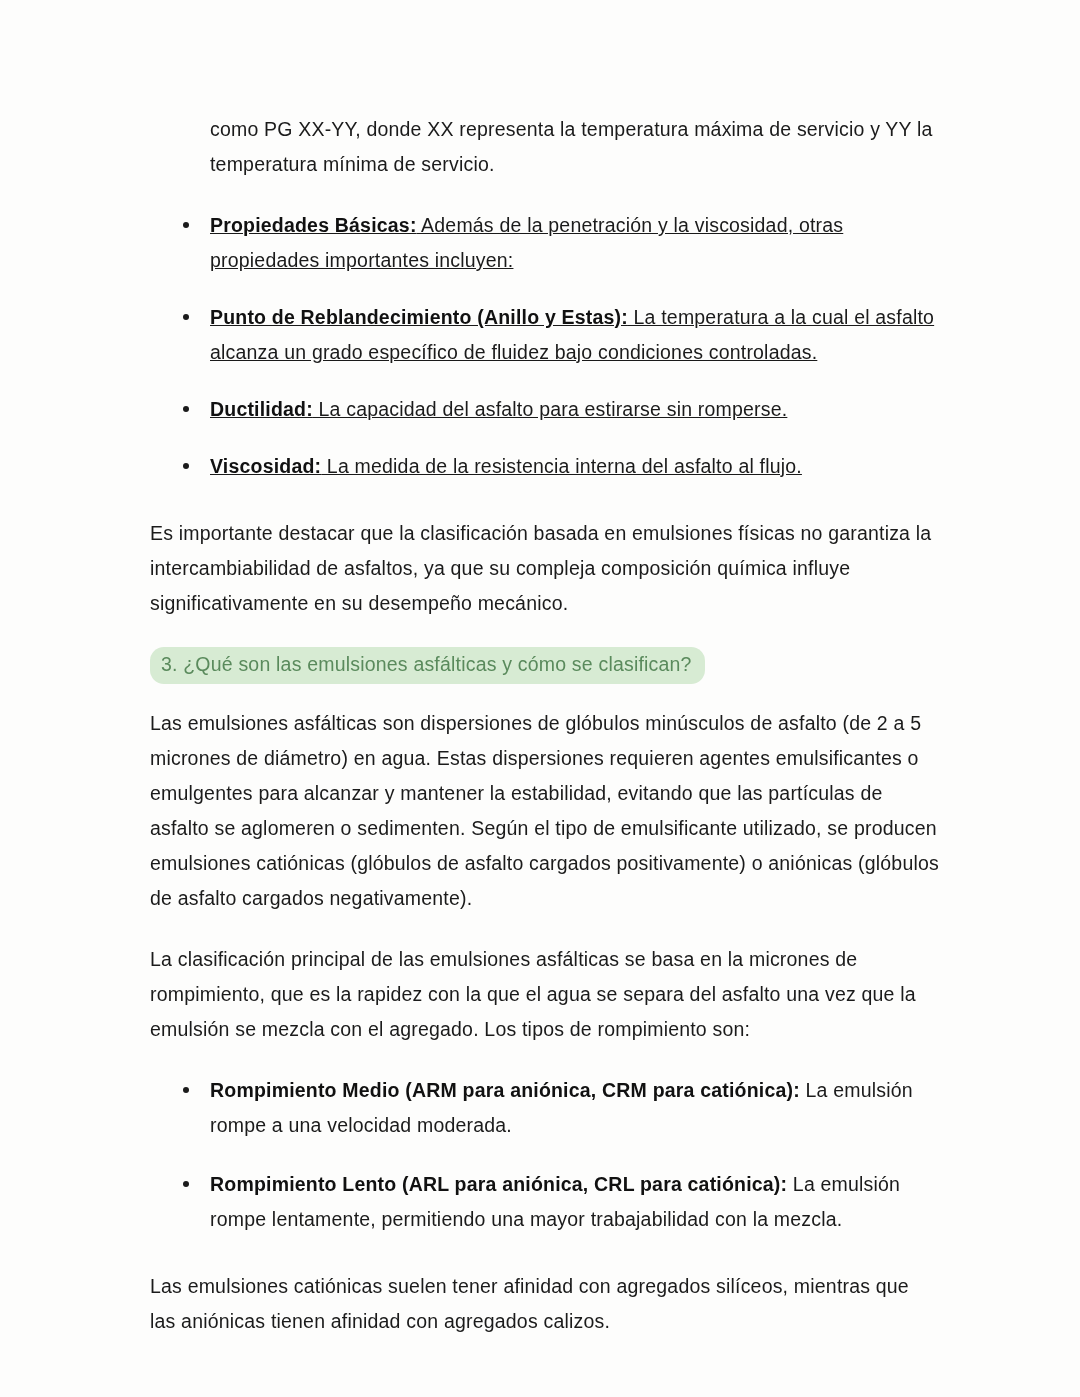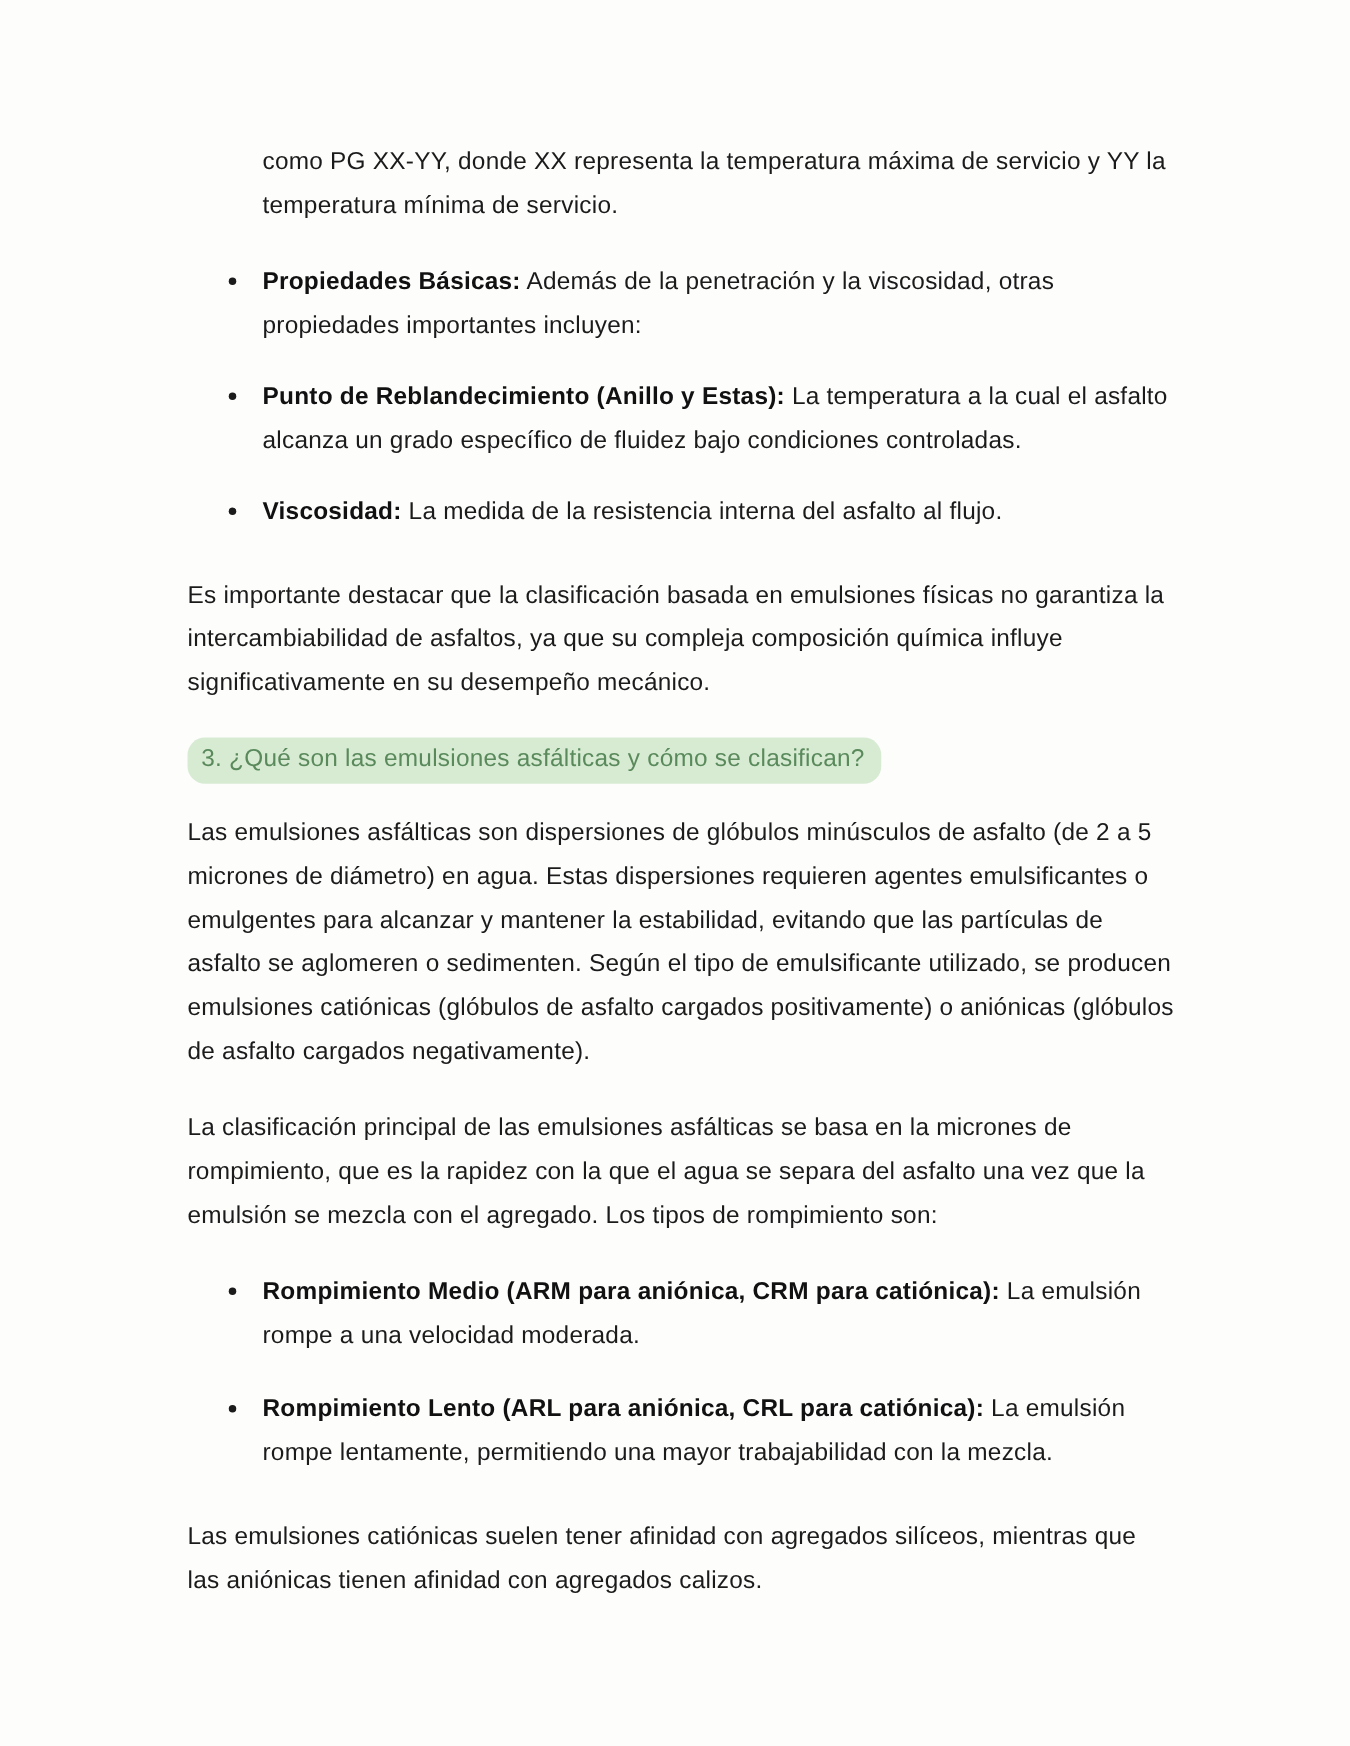--- a/index.html
+++ b/index.html
@@ -74,20 +74,21 @@
   }
 
   .lead {
     font-weight: bold;
     color: #111111;
   }
 
   
   ul.bullets.first-list {
     margin-top: 4px;
+    text-decoration: underline;
   }
 
   ul.bullets.second-list li {
     margin-bottom: 24px;
   }
 
   
   .qheading-wrap {
     margin: 4px 0 22px 0;
   }
@@ -116,20 +117,23 @@
     <p class="para cont-indent">como PG XX-YY, donde XX representa la temperatura máxima de servicio y YY la temperatura mínima de servicio.</p>
 
     <ul class="bullets first-list">
       <li>
         <span class="dot"></span><span class="lead">Propiedades Básicas:</span><span> Además de la penetración y la viscosidad, otras propiedades importantes incluyen:</span>
       </li>
       <li>
         <span class="dot"></span><span class="lead">Punto de Reblandecimiento (Anillo y Estas):</span><span> La temperatura a la cual el asfalto alcanza un grado específico de fluidez bajo condiciones controladas.</span>
       </li>
       <li>
+        <span class="dot"></span><span class="lead">Ductilidad:</span><span> La capacidad del asfalto para estirarse sin romperse.</span>
+      </li>
+      <li>
         <span class="dot"></span><span class="lead">Viscosidad:</span><span> La medida de la resistencia interna del asfalto al flujo.</span>
       </li>
     </ul>
 
     <div class="spacer-sm"></div>
 
     <p class="para">Es importante destacar que la clasificación basada en emulsiones físicas no garantiza la intercambiabilidad de asfaltos, ya que su compleja composición química influye significativamente en su desempeño mecánico.</p>
 
     <div class="qheading-wrap">
       <span class="qheading">3. ¿Qué son las emulsiones asfálticas y cómo se clasifican?</span>

